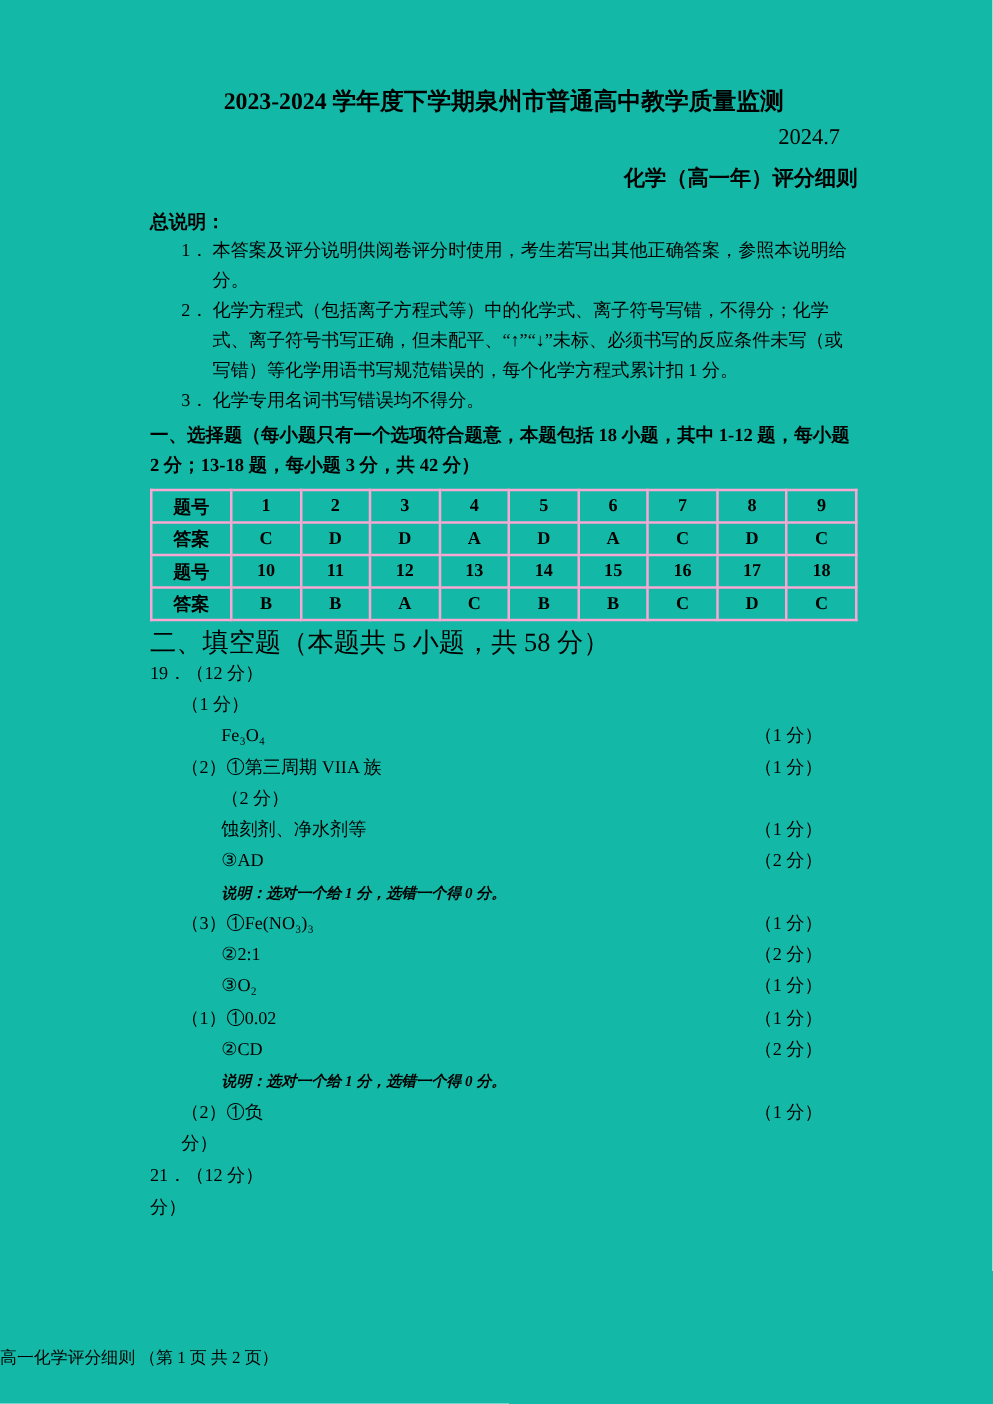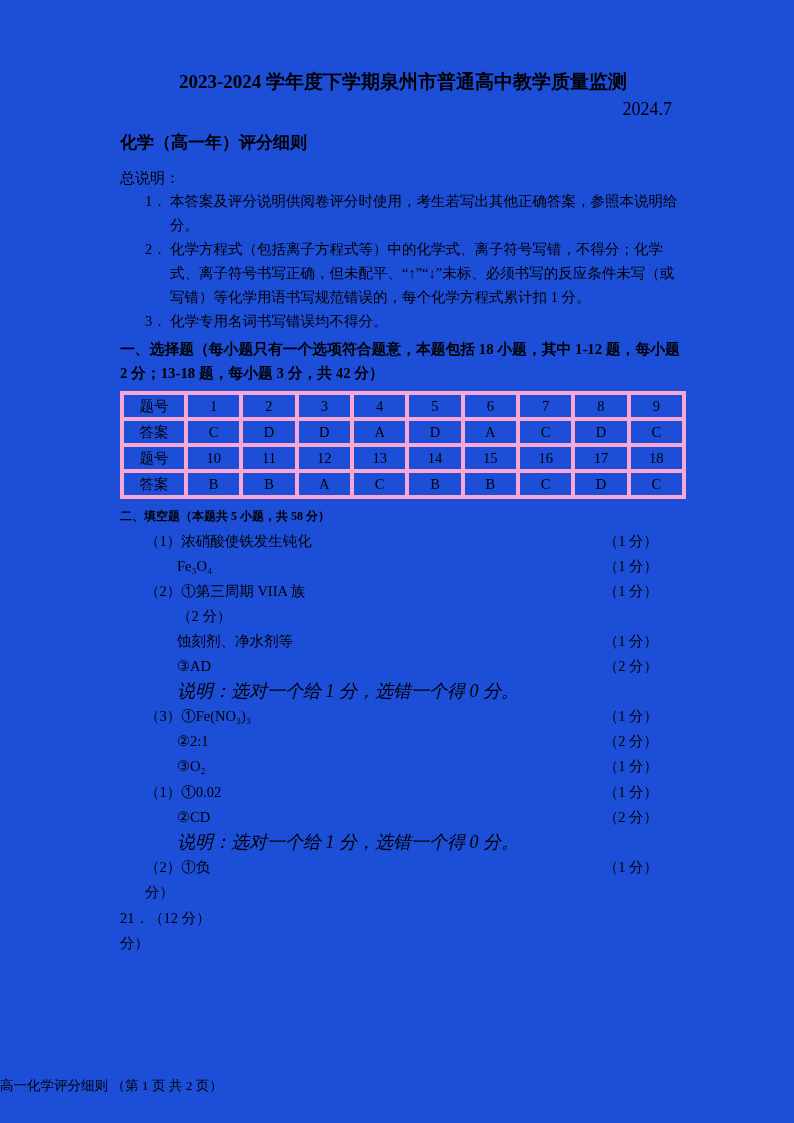--- a/index.html
+++ b/index.html
@@ -1,46 +1,46 @@
 <!DOCTYPE html>
 <html><head>
 <meta charset="utf-8">
 <style>
   * { margin:0; padding:0; box-sizing:border-box; }
   html,body { background:#ffffff; }
   .page {
     position:relative;
     width:794px; height:1123px;
     margin:0 auto;
-    background:#1d4ed8;
+    background:#14b8a6;
     color:#000;
     font-family:"Liberation Serif","DejaVu Serif",serif;
     padding:70px 108px 0 120px;
     overflow:hidden;
   }
   .title { font-size:19px; font-weight:bold; text-align:center; line-height:24px; }
   .date { margin-top:6px; font-size:18px; line-height:19px; text-align:right; padding-right:14px; }
-  .subtitle { margin-top:12px; font-size:17px; font-weight:bold; text-align:left; line-height:23px; }
-  .notes-head { margin-top:13px; font-weight:normal; font-size:15px; line-height:22px; }
+  .subtitle { margin-top:12px; font-size:17px; font-weight:bold; text-align:right; line-height:23px; }
+  .notes-head { margin-top:13px; font-weight:bold; font-size:15px; line-height:22px; }
   .note-item { display:flex; font-size:14.5px; line-height:24px; padding-left:25px; }
   .note-item .num { flex:0 0 25px; }
   .note-item .txt { flex:1; }
   .choice-head { margin-top:4px; font-weight:bold; font-size:14.8px; line-height:24px; }
   .anstable { margin-top:6px; width:100%; border-collapse:collapse; table-layout:fixed; font-size:14.5px; }
-  .anstable td { border:4px solid #f9a8d4; text-align:center; height:26px; padding:0 2px; }
-  .fill-head { margin-top:6px; font-weight:bold; font-size:12px; line-height:23px; }
+  .anstable td { border:2px solid #f9a8d4; text-align:center; height:26px; padding:0 2px;font-weight:bold; }
+  .fill-head { margin-top:6px; font-weight:normal; font-size:21px; line-height:23px; }
   .qblock { margin-top:1px; }
   .ansline { display:flex; justify-content:space-between; align-items:baseline; font-size:14.5px; line-height:25px; }
   .ansline .t { white-space:pre-wrap; }
   .ansline .s { flex:0 0 auto; margin-right:28px; white-space:nowrap; }
   .qnum { font-size:14.5px; line-height:25px; }
   .i0 { padding-left:0; }
   .i1 { padding-left:25px; }
   .i2 { padding-left:57px; }
-  .note .t { font-style:italic; font-size:18px; }
+  .note .t { font-style:italic; font-size:12px;font-weight:bold; }
   .footer { position:absolute; left:0; bottom:28px; width:100%; font-size:13.5px; line-height:18px; }
 </style>
 </head>
 <body>
 
 <div class="page">
 
   <div class="title">2023-2024 学年度下学期泉州市普通高中教学质量监测</div>
   <div class="date">2024.7</div>
   <div class="subtitle">化学（高一年）评分细则</div>
@@ -124,24 +124,24 @@
           <td>C</td>
           <td>D</td>
           <td>C</td>
         </tr>
       </tbody>
   </table>
 
   <div class="fill-head">二、填空题（本题共 5 小题，共 58 分）</div>
 
   <div class="qblock">
+    <div class="qnum">19．（12 分）</div>
     <div>
 
         <div class="ansline i1">
-          <span class="t">（1）浓硝酸使铁发生钝化</span>
           <span class="s">（1 分）</span>
         </div>
 
         <div class="ansline i2">
           <span class="t">Fe₃O₄</span>
           <span class="s">（1 分）</span>
         </div>
 
         <div class="ansline i1">
           <span class="t">（2）①第三周期 VIIA 族</span>

